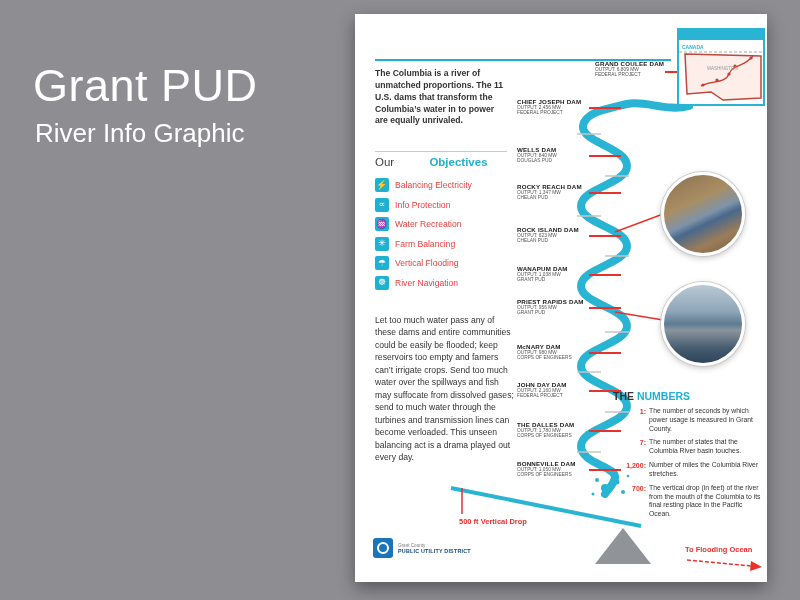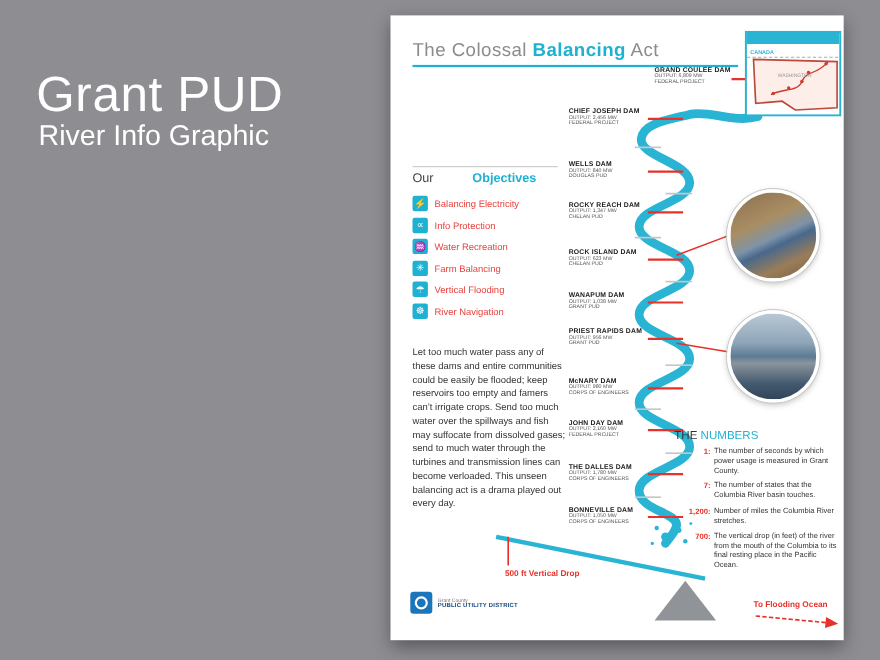--- a/index.html
+++ b/index.html
@@ -6,21 +6,21 @@
   html,body{margin:0;padding:0;}
   body{
     width:800px;height:600px;position:relative;overflow:hidden;
     background:#8d8d92;
     font-family:"Liberation Sans", sans-serif;
   }
   .abs{position:absolute;}
 
   
   .slide-title{left:33px;top:60px;color:#ffffff;font-size:45px;font-weight:400;letter-spacing:0.5px;}
-  .slide-subtitle{left:35px;top:108px;color:#ffffff;font-size:26px;font-weight:400;}
+  .slide-subtitle{left:35px;top:118px;color:#ffffff;font-size:26px;font-weight:400;}
 
   
   .poster{left:355px;top:14px;width:412px;height:568px;background:#ffffff;
     box-shadow:0 6px 16px rgba(0,0,0,0.38);}
   .poster .abs{position:absolute;}
 
   .poster-title{left:20px;top:22px;font-size:17px;letter-spacing:0.4px;white-space:nowrap;}
   .title-the,.title-act{color:#8b8b8b;font-weight:300;}
   .title-balancing{color:#1fb1d2;font-weight:bold;}
   .title-rule{left:20px;top:45px;width:296px;height:2px;background:#1fb1d2;}
@@ -62,21 +62,21 @@
   
   .photo{width:78px;height:78px;border-radius:50%;border:3px solid #fff;
     box-shadow:0 0 0 1px #c9c9c9, 0 2px 6px rgba(0,0,0,0.25);}
   .photo1{left:306px;top:158px;
     background:linear-gradient(155deg,#8a6f52 0%,#a98e63 35%,#7e93a8 52%,#49688c 60%,#9a7d58 78%,#7a5f43 100%);}
   .photo2{left:306px;top:268px;
     background:linear-gradient(180deg,#b9c8d5 0%,#8fa6b8 34%,#5d7b93 50%,#8a959d 58%,#43596e 82%,#31455a 100%);}
 
   
   .numbers{left:258px;top:376px;width:152px;}
-  .num-heading{font-size:10.5px;font-weight:normal;}
+  .num-heading{font-size:10.5px;font-weight:bold;}
   .heading-the{color:#333;}
   .heading-num{color:#1fb1d2;}
   .num-item{display:flex;margin-top:5px;}
   .num-val{width:33px;flex:none;text-align:right;color:#e8312a;font-weight:bold;font-size:7px;padding-right:3px;line-height:1.3;}
   .num-text{font-size:6.8px;color:#333;line-height:1.3;}
 
   .vertical-drop{left:104px;top:503px;color:#e8312a;font-size:7.5px;font-weight:bold;white-space:nowrap;}
   .pacific{left:330px;top:531px;color:#e8312a;font-size:7.5px;font-weight:bold;white-space:nowrap;}
 
   .logo{left:18px;top:524px;display:flex;align-items:center;gap:5px;}
@@ -163,25 +163,23 @@
       <circle cx="74" cy="30" r="1.6"></circle>
       <circle cx="58" cy="38" r="1.6"></circle>
       <circle cx="52" cy="46" r="1.6"></circle>
       <circle cx="40" cy="52" r="1.6"></circle>
       <circle cx="26" cy="57" r="1.6"></circle>
     </g>
     <text x="5" y="21" font-size="5" font-weight="bold" fill="#2ab4d4">CANADA</text>
     <text x="30" y="42" font-size="4.5" fill="#999999">WASHINGTON</text>
   </svg>
 
-  <div class="abs poster-title">
-    <span class="title-the">The Colossal </span><span class="title-balancing">Balancing</span><span class="title-act"> Act</span>
-  </div>
   <div class="abs title-rule"></div>
 
+  <div class="abs intro">The Columbia is a river of unmatched proportions. The 11 U.S. dams that transform the Columbia’s water in to power are equally unrivaled.</div>
   <div class="abs divider"></div>
 
   <div class="abs obj-heading">
     <span class="heading-our">Our </span><span class="heading-obj">Objectives</span>
   </div>
   <div class="abs objectives">
 
   <div class="obj-row">
         <span class="obj-icon">⚡</span>
         <span class="obj-label">Balancing Electricity</span>

